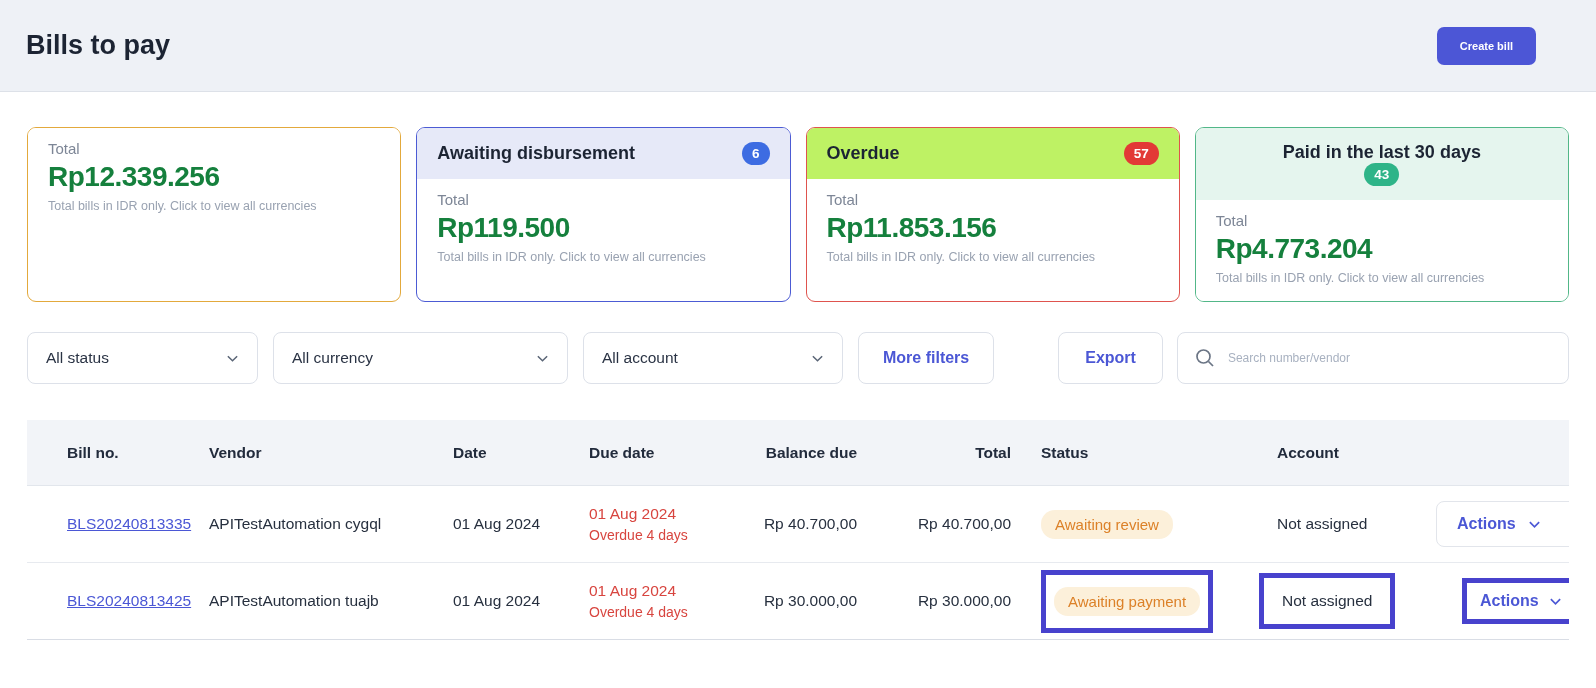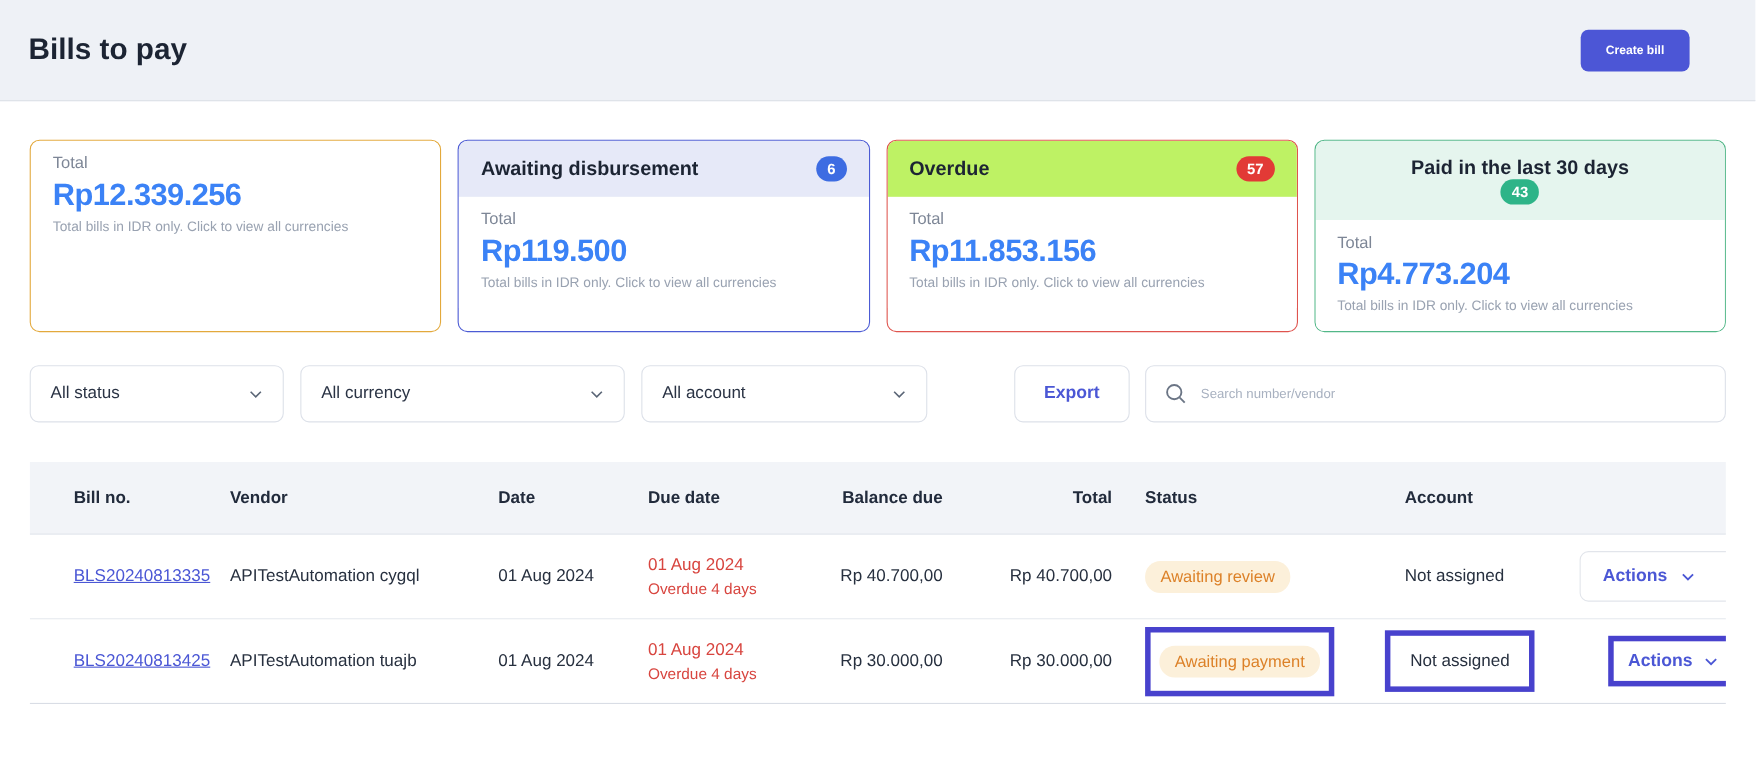--- a/index.html
+++ b/index.html
@@ -17,21 +17,21 @@
 
   
   .cards { display: flex; gap: 15px; margin-top: 35px; }
   .card { flex: 1; border-radius: 9px; overflow: hidden; background: #fff; cursor: pointer; }
   .card-head { display: flex; justify-content: space-between; align-items: center;
     padding: 14px 20px; font-size: 18px; font-weight: 700; color: #1c2433; }
   .badge { border-radius: 999px; color: #fff; font-size: 13.5px; font-weight: 700;
     padding: 4px 10px; min-width: 18px; text-align: center; }
   .card-body { background: #fff; padding: 12px 20px 16px 20px; }
   .total-label { font-size: 15px; color: #7d8696; }
-  .amount { font-size: 28px; font-weight: 700; color: #3b82f6; margin-top: 4px; letter-spacing: -0.5px; }
+  .amount { font-size: 28px; font-weight: 700; color: #15803d; margin-top: 4px; letter-spacing: -0.5px; }
   .note { font-size: 12.5px; color: #99a2b1; margin-top: 6px; }
 
   .card-open    { border: 1px solid #e3a93c; }
   .card-open .card-head    { background: #fbf3dd; }
   .card-open .badge        { background: #f0a32b; }
   .card-await   { border: 1px solid #4c5bd4; }
   .card-await .card-head   { background: #e6e9f8; }
   .card-await .badge       { background: #3d6ce2; }
   .card-overdue { border: 1px solid #df544e; }
   .card-overdue .card-head { background: #bef264; }
@@ -165,20 +165,21 @@
       <svg class="chev" viewBox="0 0 14 14">
         <polyline points="2,4.5 7,9.5 12,4.5" fill="none" stroke="#5a6576" stroke-width="1.6"></polyline>
         </svg>
     </div>
     <div class="select sel-account">
       <span>All account</span>
       <svg class="chev" viewBox="0 0 14 14">
         <polyline points="2,4.5 7,9.5 12,4.5" fill="none" stroke="#5a6576" stroke-width="1.6"></polyline>
         </svg>
     </div>
+    <button class="btn-ghost">More filters</button>
     <button class="btn-ghost btn-export">Export</button>
     <div class="search-box">
       <svg class="search-icon-svg" viewBox="0 0 22 22">
         <circle cx="9.5" cy="9.5" r="6.5" fill="none" stroke="#6b7585" stroke-width="1.7"></circle>
         <line x1="14.5" y1="14.5" x2="19" y2="19" stroke="#6b7585" stroke-width="1.7"></line>
         </svg>
       <input type="text" placeholder="Search number/vendor" style="">
     </div>
   </div>
 

